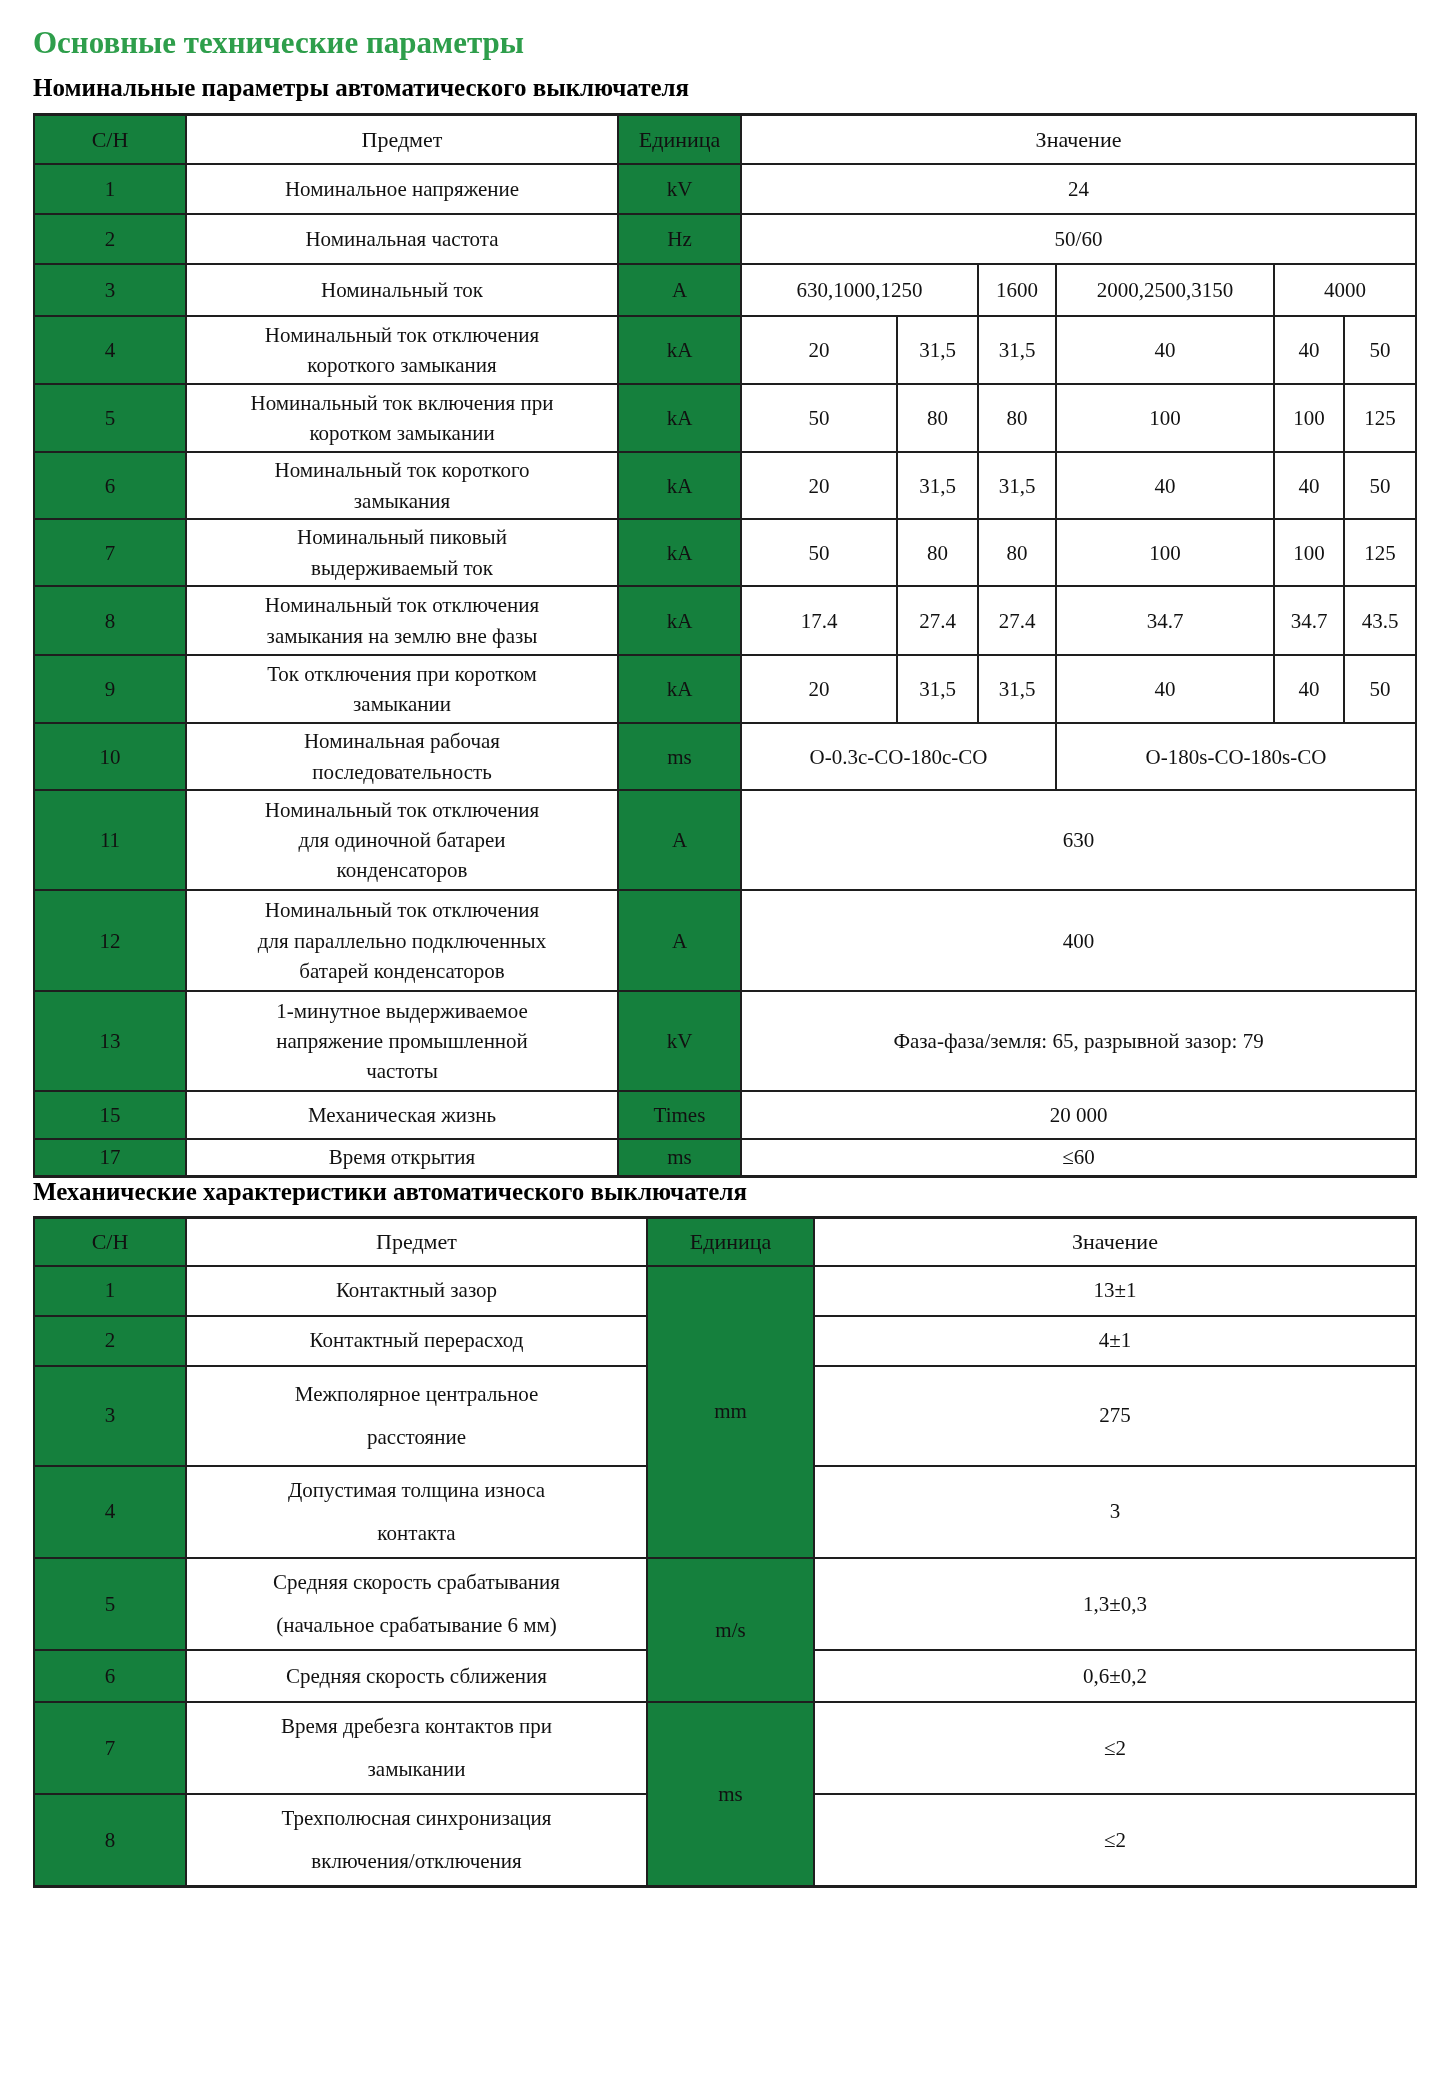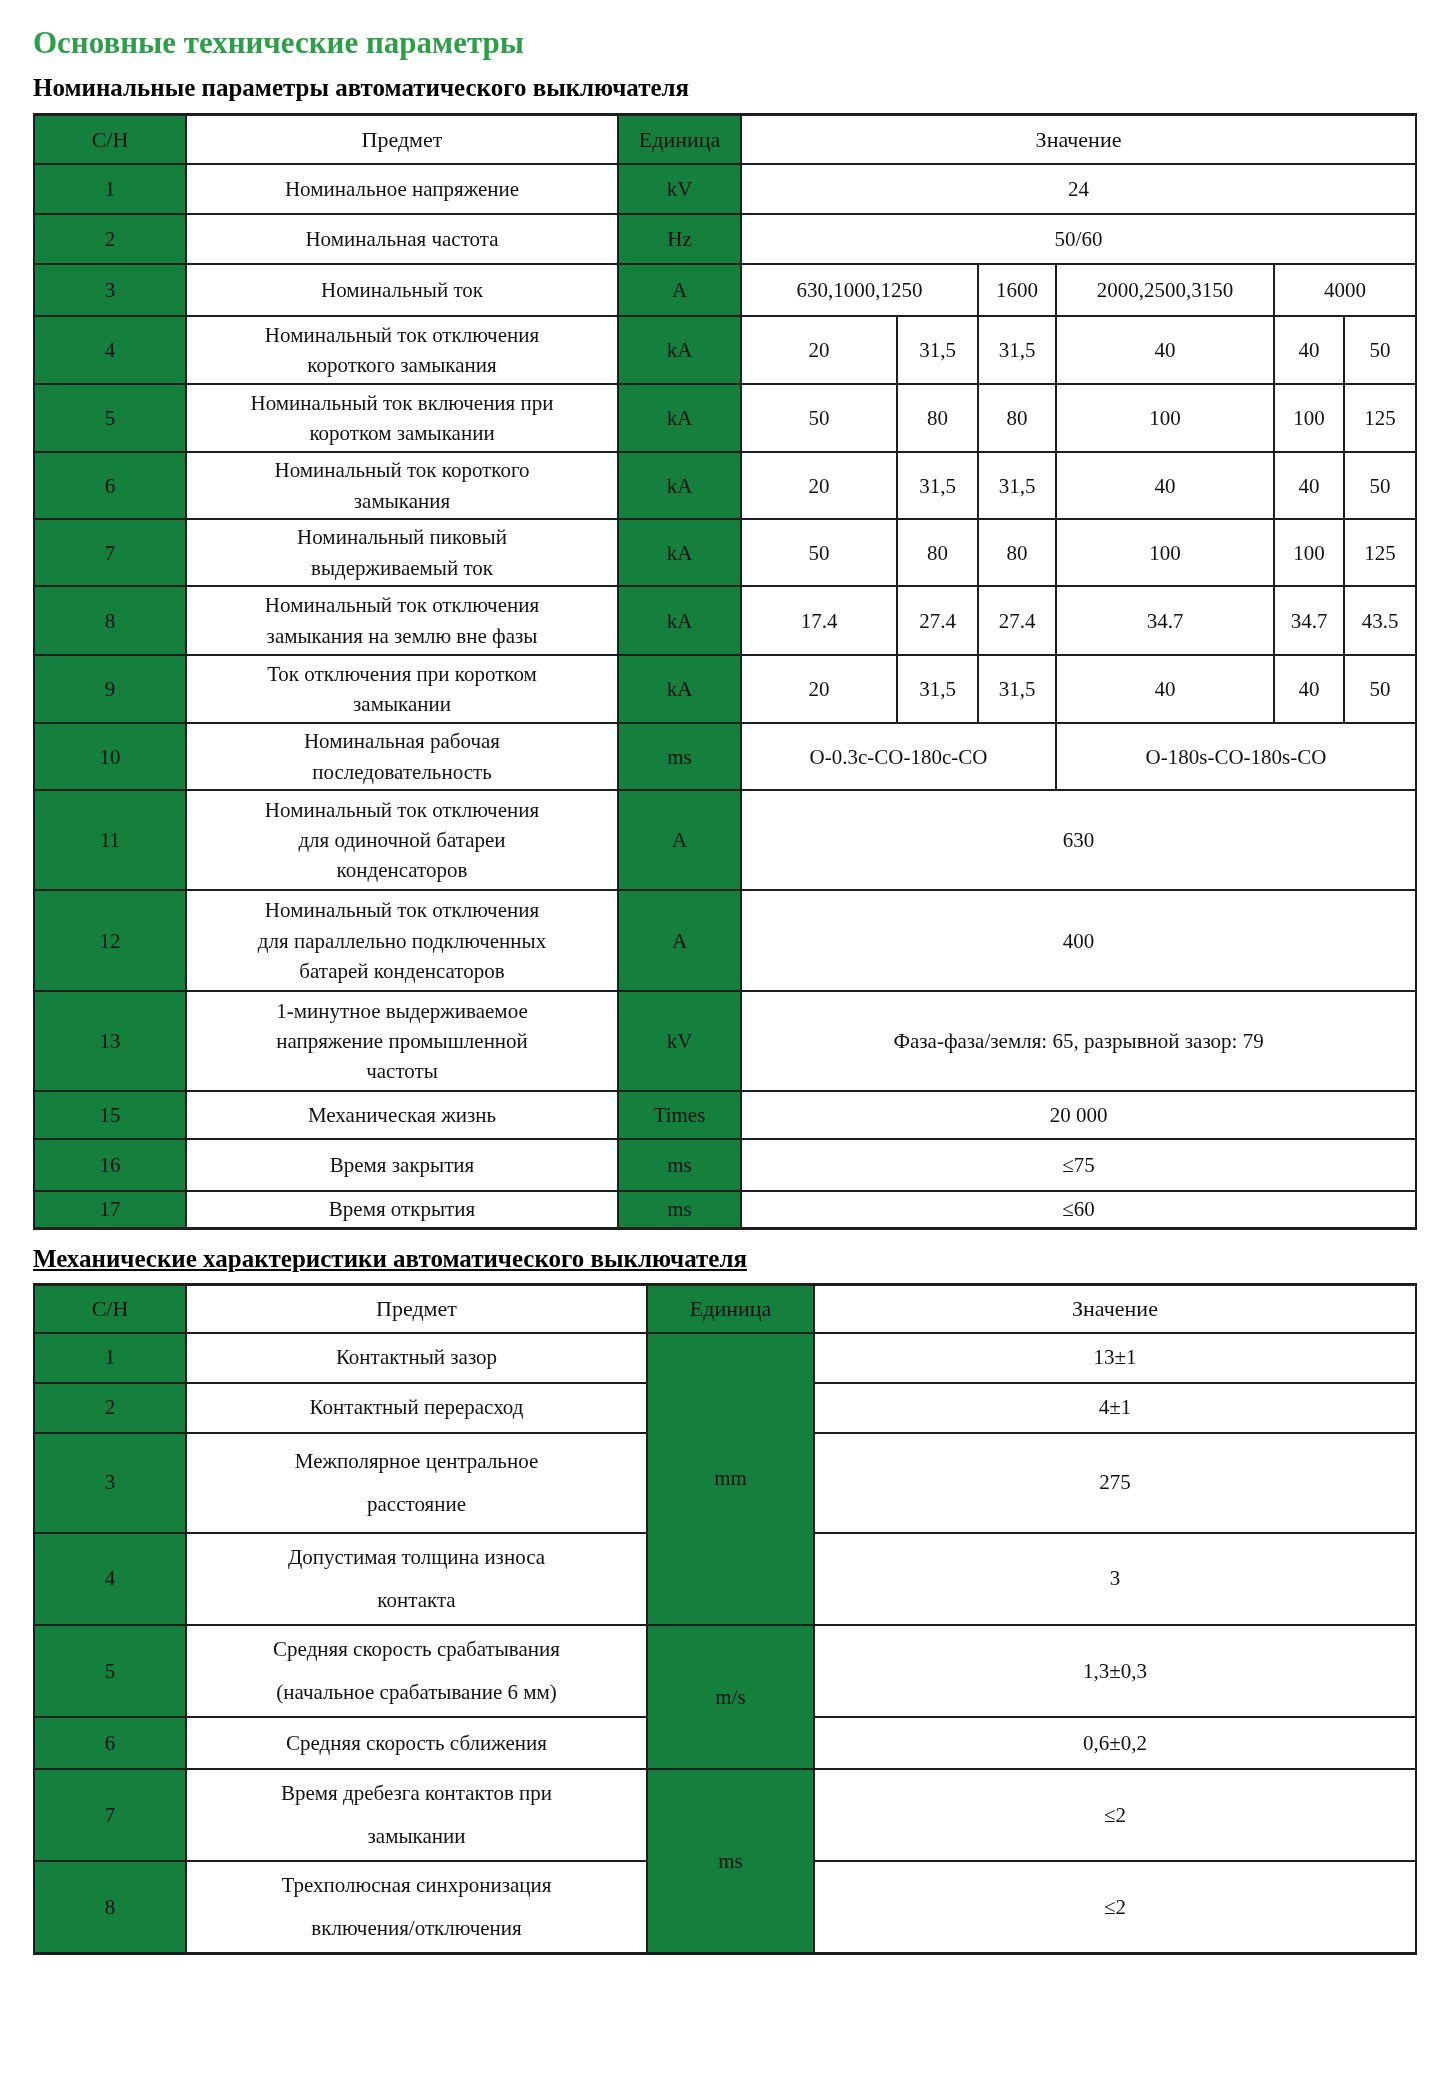--- a/index.html
+++ b/index.html
@@ -10,21 +10,21 @@
     padding: 6px 24px 0 33px;
   }
   .page-title {
     font-size: 31px; font-weight: bold; color: #2e9e4b;
     margin: 20px 0 14px 0; line-height: 1.1;
   }
   .section-heading {
     font-size: 25px; font-weight: bold; color: #000;
     margin: 10px 0 10px 0; line-height: 1.15;
   }
-  .section-heading.second { margin-top: 15px; text-decoration: underline; }
+  .section-heading.second { margin-top: 0; }
   table.params {
     border-collapse: collapse; table-layout: fixed; width: 1382px;
     border-top: 3px solid #1e1e1e; border-bottom: 3px solid #1e1e1e;
   }
   .params th, .params td {
     border: 2px solid #1e1e1e; text-align: center; vertical-align: middle;
     font-weight: normal; font-size: 21px; padding: 2px 5px; overflow: hidden;
   }
   .params th { font-size: 22px; }
   .green { background: #15803d; }
@@ -182,26 +182,20 @@
 частоты</td>
     <td class="green">kV</td>
     <td colspan="6">Фаза-фаза/земля: 65, разрывной зазор: 79</td>
   </tr>
   <tr style="height:48px">
     <td class="green">15</td>
     <td class="item">Механическая жизнь</td>
     <td class="green">Times</td>
     <td colspan="6">20 000</td>
   </tr>
-  <tr style="height:52px">
-    <td class="green">16</td>
-    <td class="item">Время закрытия</td>
-    <td class="green">ms</td>
-    <td colspan="6">≤75</td>
-  </tr>
   <tr style="height:36px">
     <td class="green">17</td>
     <td class="item">Время открытия</td>
     <td class="green">ms</td>
     <td colspan="6">≤60</td>
   </tr>
 </tbody>
   </table>
 
 <h2 class="section-heading second">Механические характеристики автоматического выключателя</h2>

